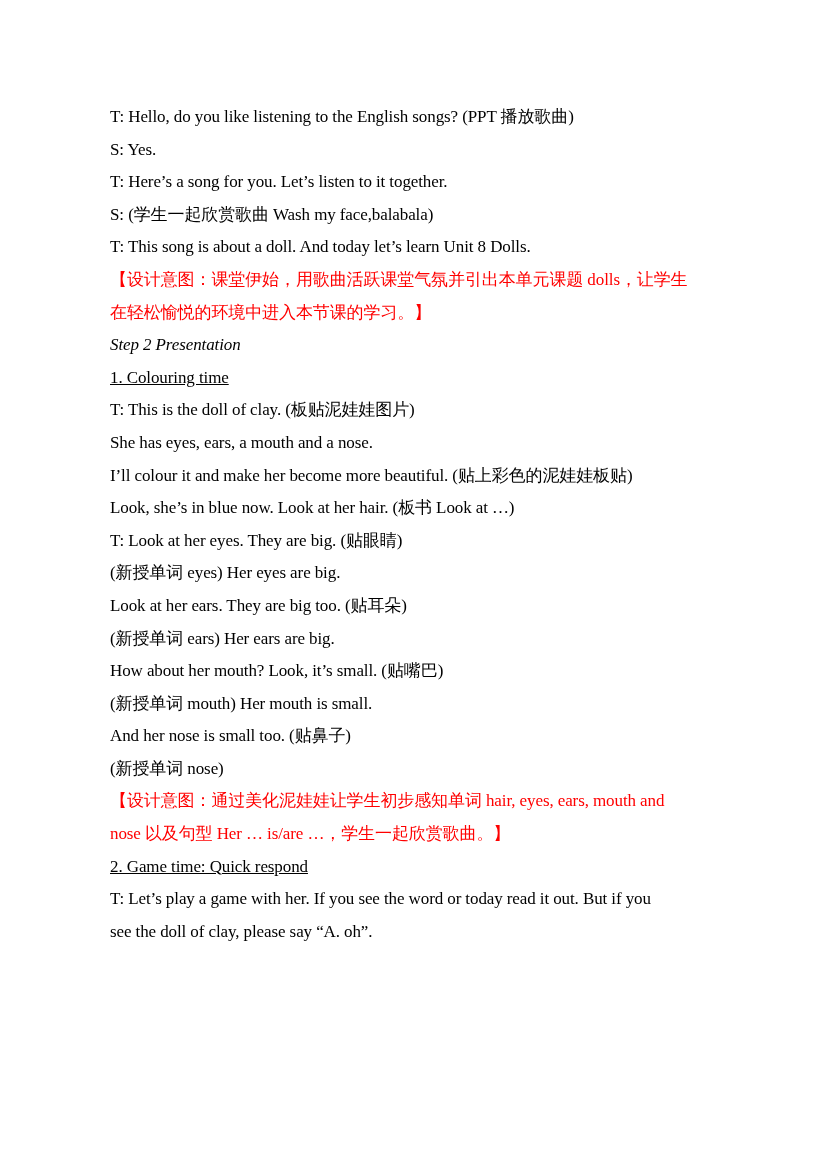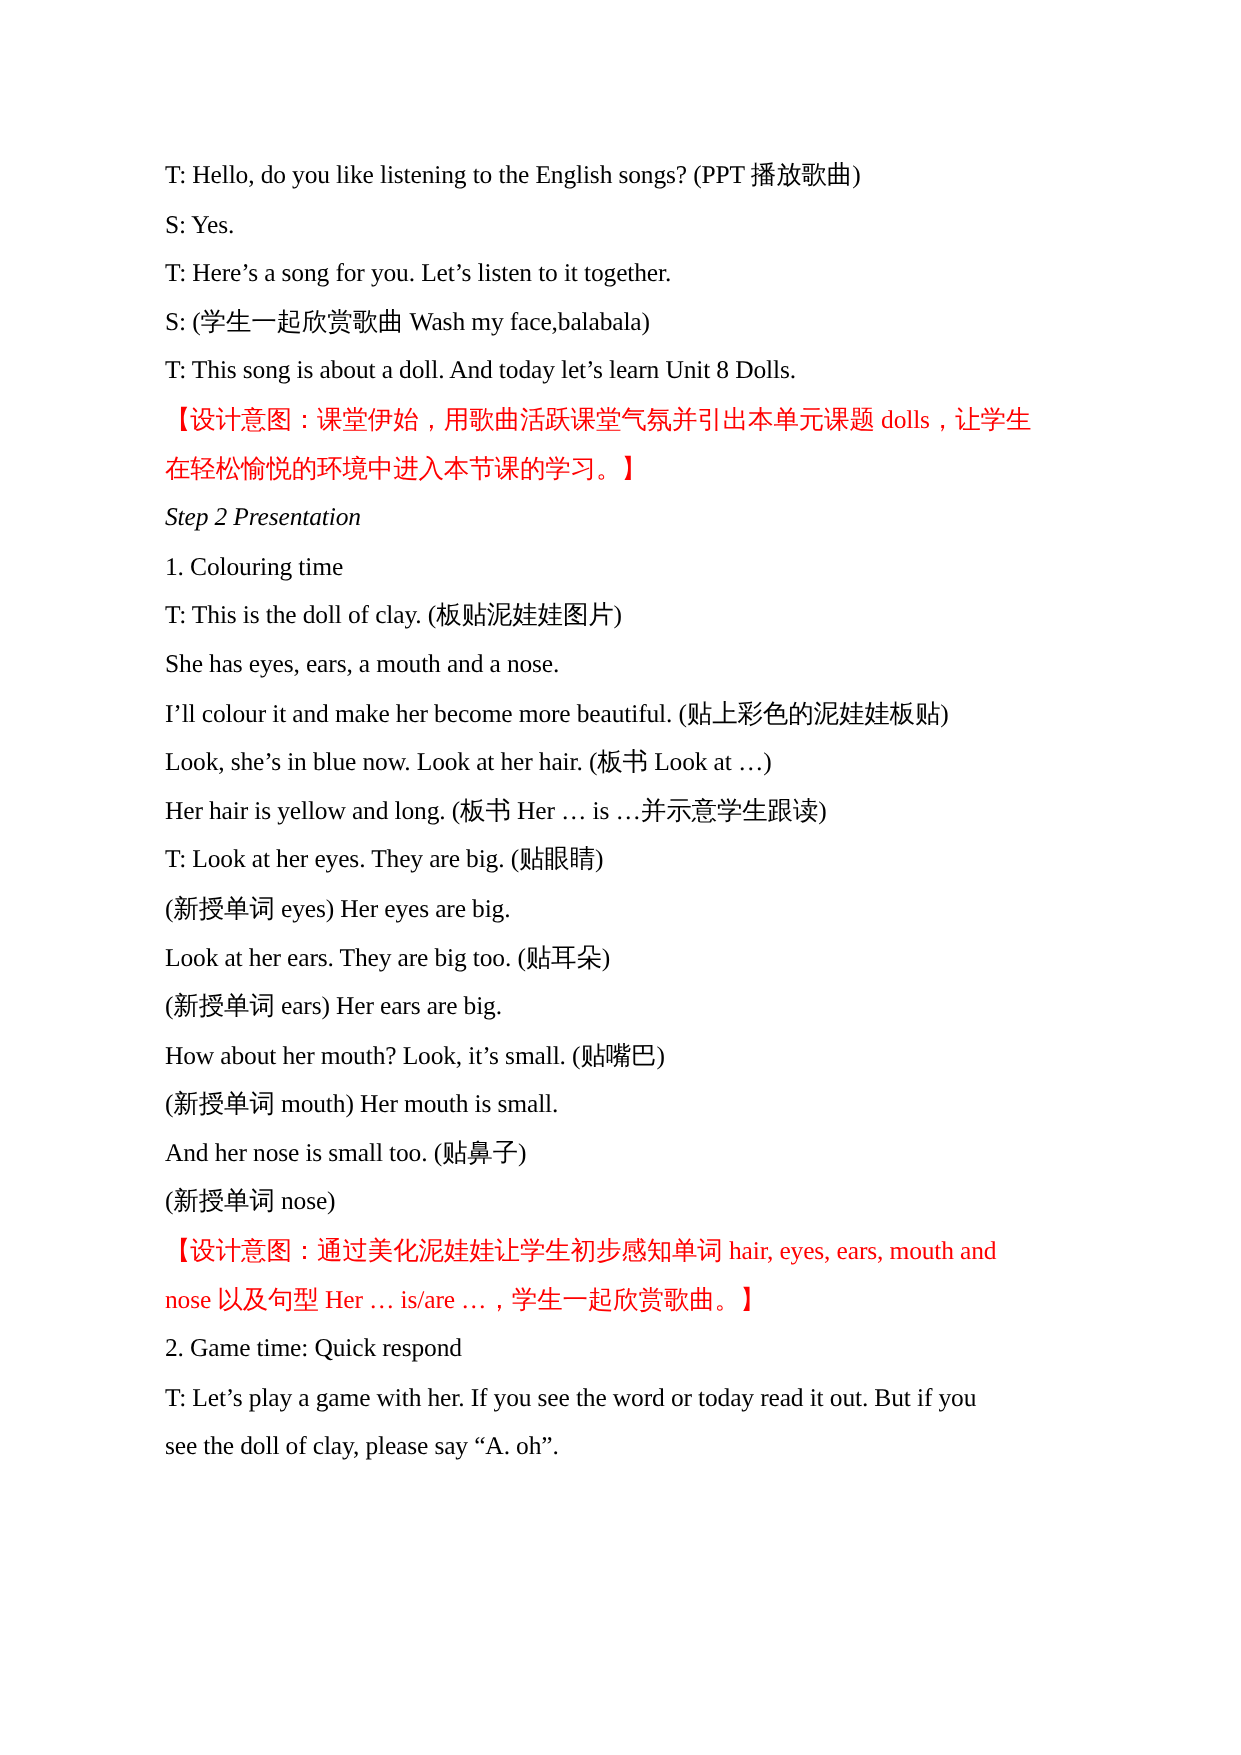--- a/index.html
+++ b/index.html
@@ -27,21 +27,21 @@
   p.line {
     margin: 0;
     padding: 0;
     font-size: 17px;
     line-height: 32.6px;
     white-space: nowrap;
     letter-spacing: -0.1px;
   }
   .ind-dialog  { padding-left: 35px; }   
   .ind-cont    { padding-left: 49px; }   
-  .ind-section { padding-left: 2px; }    
+  .ind-section { padding-left: 2px; text-decoration: underline; }    
   .red         { color: var(--red, #ff0000); }
   .red-indent  { padding-left: 22px; }   
   .step-heading {
     font-style: italic;
     padding-left: 2px;
   }
 </style>
 </head>
 <body style="background: rgb(255, 255, 255);">
 
@@ -53,21 +53,20 @@
     <p class="line ind-dialog">S: (学生一起欣赏歌曲 Wash my face,balabala)</p>
     <p class="line ind-dialog">T: This song is about a doll. And today let’s learn Unit 8 Dolls.</p>
     <p class="line red">【设计意图：课堂伊始，用歌曲活跃课堂气氛并引出本单元课题 dolls，让学生</p>
     <p class="line red red-indent">在轻松愉悦的环境中进入本节课的学习。】</p>
     <p class="line step-heading">Step 2 Presentation</p>
     <p class="line ind-section">1. Colouring time</p>
     <p class="line ind-dialog">T: This is the doll of clay. (板贴泥娃娃图片)</p>
     <p class="line ind-cont">She has eyes, ears, a mouth and a nose.</p>
     <p class="line ind-cont">I’ll colour it and make her become more beautiful. (贴上彩色的泥娃娃板贴)</p>
     <p class="line ind-cont">Look, she’s in blue now. Look at her hair. (板书 Look at …)</p>
-    <p class="line ind-cont">Her hair is yellow and long. (板书 Her … is …并示意学生跟读)</p>
     <p class="line ind-dialog">T: Look at her eyes. They are big. (贴眼睛)</p>
     <p class="line ind-cont">(新授单词 eyes) Her eyes are big.</p>
     <p class="line ind-cont">Look at her ears. They are big too. (贴耳朵)</p>
     <p class="line ind-cont">(新授单词 ears) Her ears are big.</p>
     <p class="line ind-cont">How about her mouth? Look, it’s small. (贴嘴巴)</p>
     <p class="line ind-cont">(新授单词 mouth) Her mouth is small.</p>
     <p class="line ind-cont">And her nose is small too. (贴鼻子)</p>
     <p class="line ind-cont">(新授单词 nose)</p>
     <p class="line red">【设计意图：通过美化泥娃娃让学生初步感知单词 hair, eyes, ears, mouth and</p>
     <p class="line red">nose 以及句型 Her … is/are …，学生一起欣赏歌曲。】</p>

